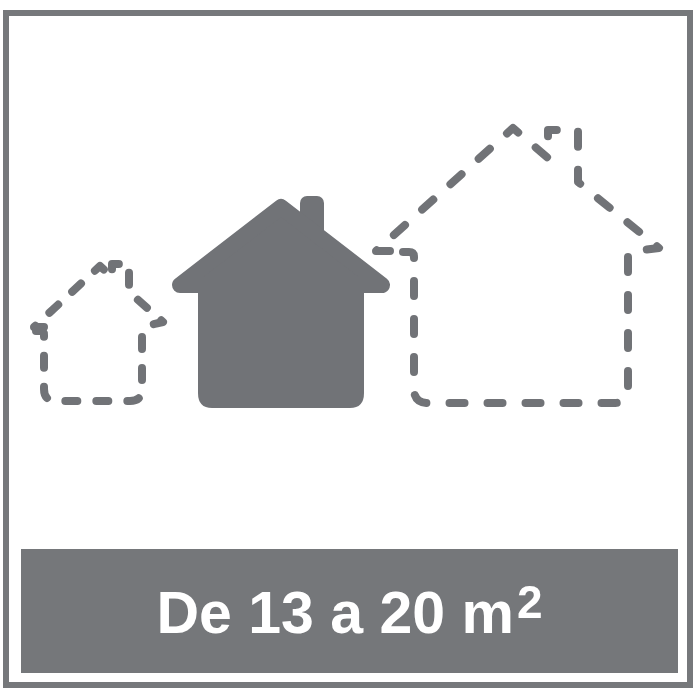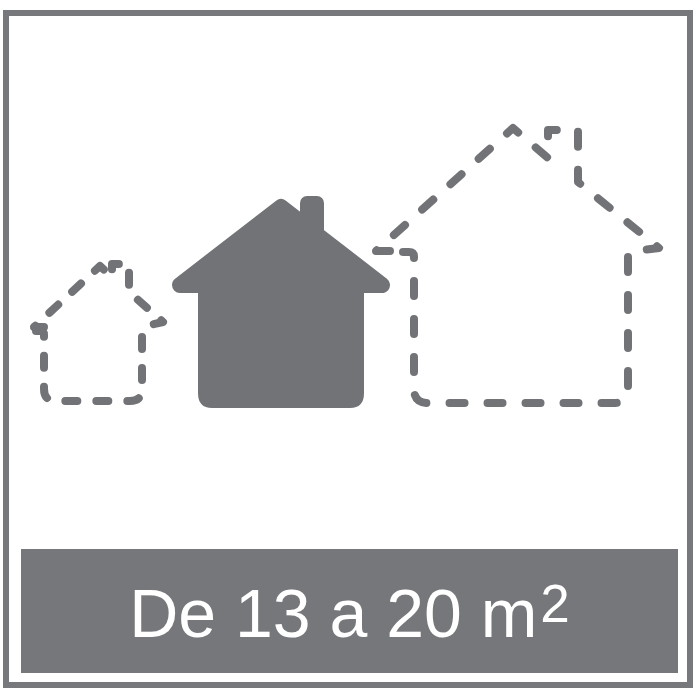--- a/index.html
+++ b/index.html
@@ -60,22 +60,22 @@
     top: 549px;
     width: 657px;
     height: 124px;
     background: var(--banner-gray, #75777A);
     display: flex;
     align-items: center;
     justify-content: center;
   }
   .banner-text {
     color: var(--text-white, #ffffff);
-    font-size: 68px;
-    font-weight: normal;
+    font-size: 59px;
+    font-weight: bold;
     line-height: 73px;
     letter-spacing: 0;
     padding-bottom: 6px;
     white-space: nowrap;
   }
   .banner-sup {
     font-size: 0.78em;
     vertical-align: 15px;
     margin-left: 3px;
   }

